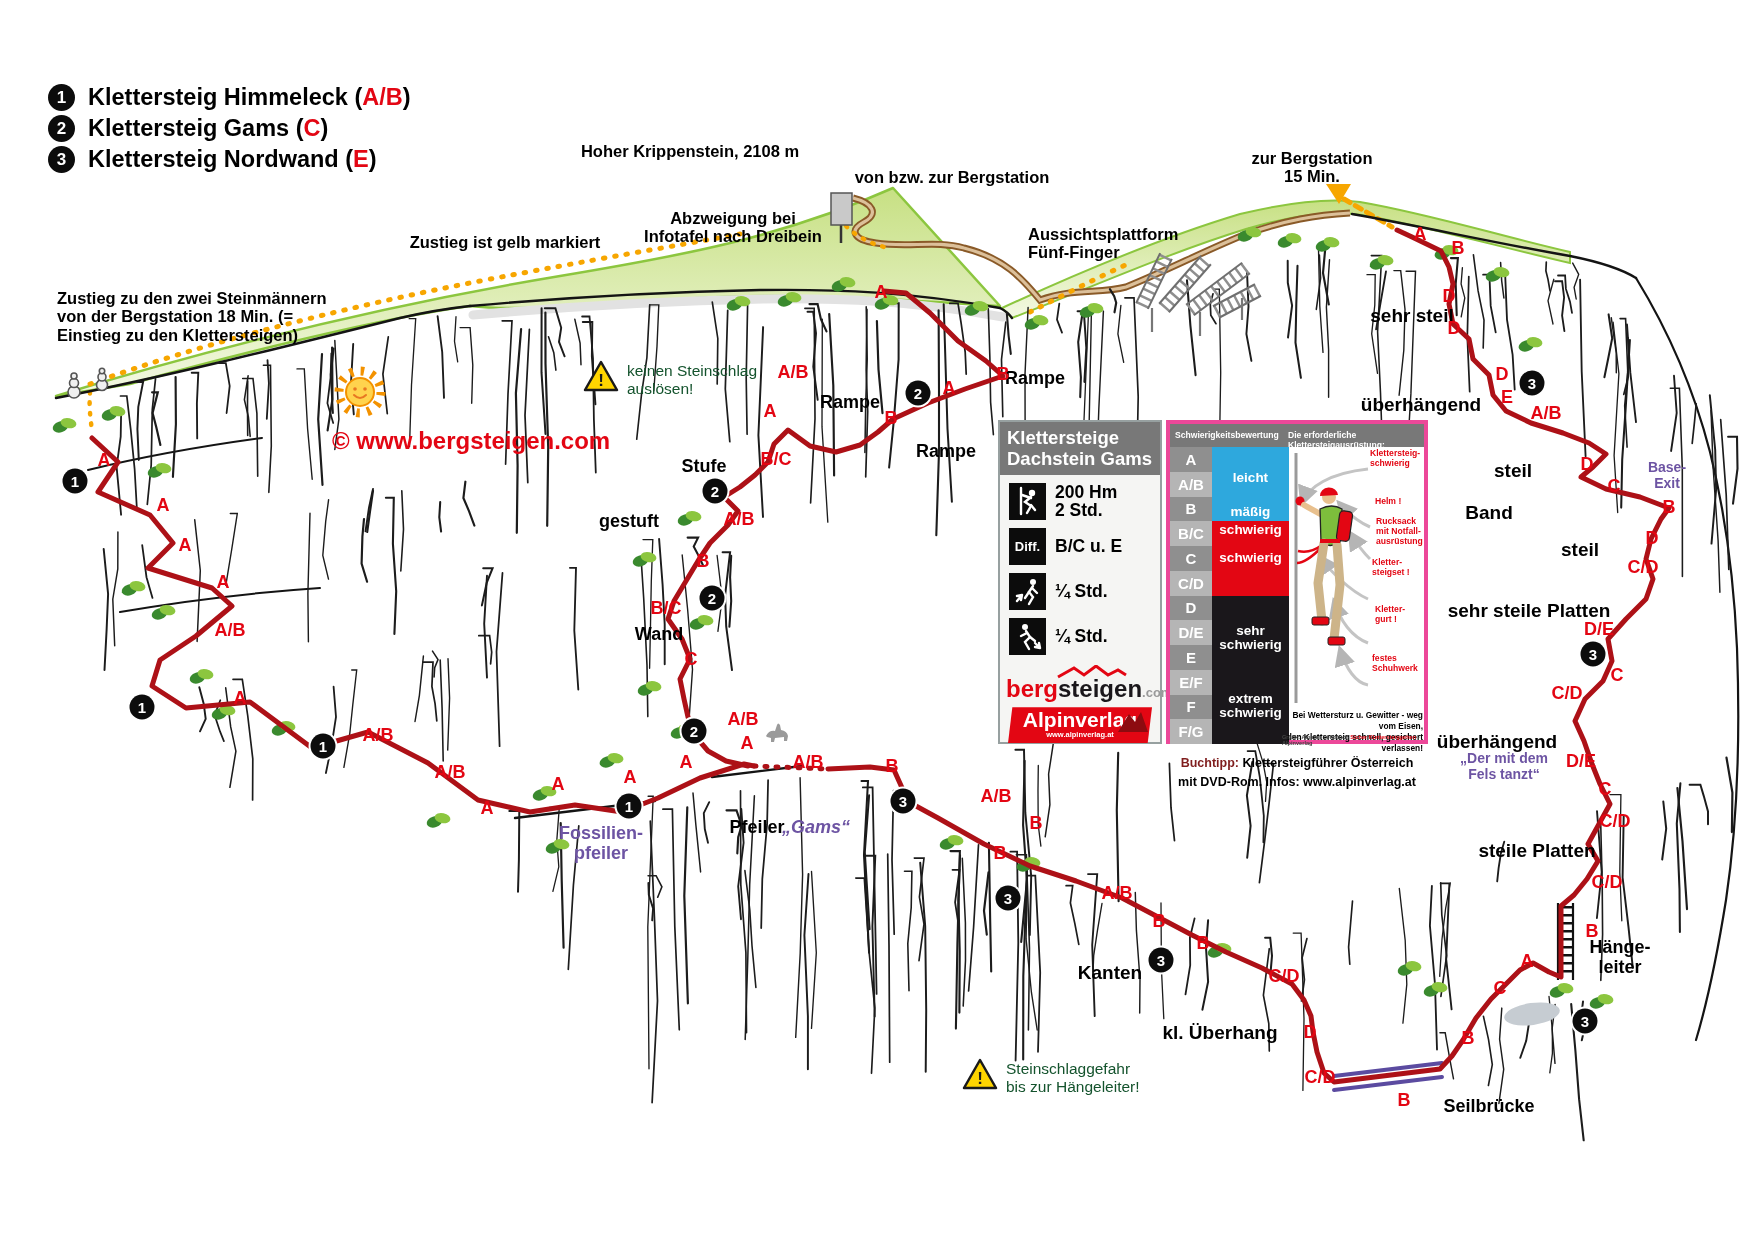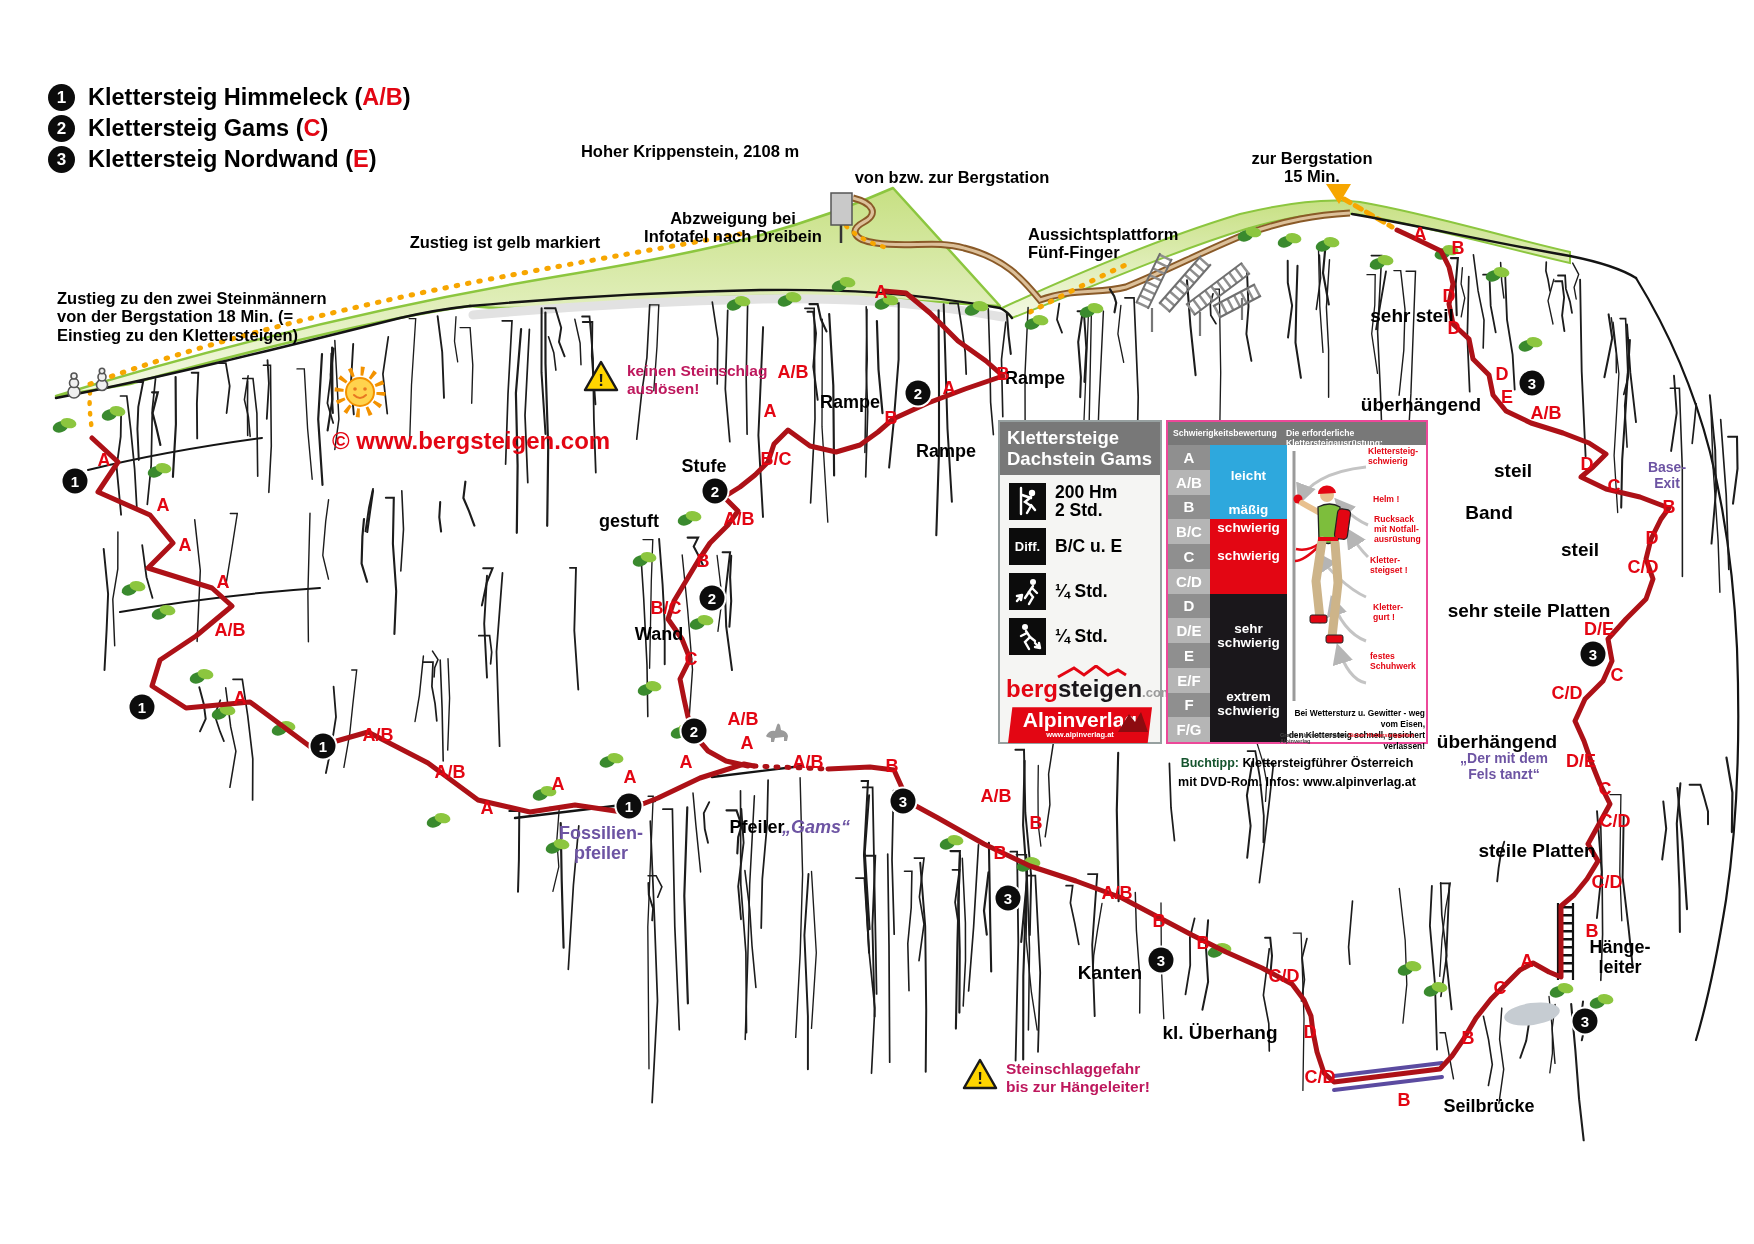--- a/index.html
+++ b/index.html
@@ -23,42 +23,42 @@
           transform:translate(-50%,-50%);box-shadow:0 0 0 2px #fff;}
   
   #legend{position:absolute;left:48px;top:82px;z-index:10;}
   .lg-row{display:flex;align-items:center;gap:13px;height:31px;}
   .lg-num{width:27px;height:27px;border-radius:50%;background:#0c0c0c;color:#fff;font-size:17px;
           font-weight:bold;display:flex;align-items:center;justify-content:center;flex:0 0 27px;}
   .lg-text{font-size:23.5px;font-weight:bold;color:#000;white-space:nowrap;}
   .lg-grade{color:#E30613;}
   
   .warning{position:absolute;z-index:6;display:flex;gap:8px;align-items:flex-start;}
-  .w-text{font-weight:bold;font-size:15.5px;line-height:1.18;white-space:pre-line;color:#be185d;padding-top:2px;}
+  .w-text{font-weight:normal;font-size:15.5px;line-height:1.18;white-space:pre-line;color:#14532d;padding-top:2px;}
   
   #info-box{position:absolute;left:998px;top:420px;width:164px;height:324px;z-index:10;
             background:#f5f5f3;border:2px solid #97a0a0;box-sizing:border-box;}
   .ib-head{background:#787878;color:#fff;font-size:18.5px;font-weight:bold;line-height:1.15;padding:5px 7px;}
   .ib-row{display:flex;align-items:center;gap:9px;margin:8px 9px;}
   .ibx{width:37px;height:37px;background:#0c0c0c;color:#fff;display:flex;align-items:center;
        justify-content:center;font-weight:bold;font-size:13px;flex:0 0 37px;}
   .ib-txt{font-size:17.5px;font-weight:bold;color:#000;white-space:pre-line;line-height:1.08;}
   .logo1{position:relative;margin:10px 6px 2px 6px;text-align:center;}
   .logo1 svg{display:block;margin:0 auto -4px auto;}
   .l1a{color:#E30613;font-weight:bold;font-size:24px;}
   .l1b{color:#1A171B;font-weight:bold;font-size:24px;}
   .l1c{color:#9a9a9a;font-weight:bold;font-size:13px;}
   .logo2{position:relative;margin:4px 8px;height:36px;background:#E30613;
          clip-path:polygon(3% 0,100% 0,97% 100%,0 100%);text-align:center;color:#fff;}
   .l2t{font-weight:bold;font-size:21px;line-height:26px;display:block;}
   .l2s{font-weight:bold;font-size:7.5px;line-height:4px;display:block;}
   .l2m{position:absolute;right:4px;top:3px;}
   
   #diff-panel{position:absolute;left:1166px;top:420px;width:262px;height:324px;z-index:10;
-              background:#fff;border:2px solid #ec4899;box-sizing:border-box;}
+              background:#fff;border:4px solid #ec4899;box-sizing:border-box;}
   .dp-head{display:flex;height:23px;background:#787878;color:#fff;font-weight:bold;}
   .dp-h1{width:106px;font-size:8.6px;padding:6px 0 0 5px;}
   .dp-h2{flex:1;font-size:8.6px;padding:6px 0 0 7px;}
   .dp-body{position:relative;height:297px;}
   #dp-grades{position:absolute;left:0;top:0;width:42px;}
   .gcell{height:24.75px;display:flex;align-items:center;justify-content:center;color:#fff;
          font-weight:bold;font-size:15px;}
   .gc-a{background:#8f8f8f;} .gc-b{background:#b5b5b5;}
   .dp-bands{position:absolute;left:42px;top:0;width:70px;}
   .band{position:relative;width:100%;color:#fff;font-weight:bold;font-size:13.5px;text-align:center;padding-left:7px;}
@@ -70,21 +70,21 @@
   .dp-equip{position:absolute;left:112px;top:0;right:0;bottom:0;}
   #equip-labels div{position:absolute;color:#E30613;font-weight:bold;font-size:8.6px;line-height:1.15;
                     white-space:pre-line;}
   .weather{position:absolute;left:1px;right:1px;top:263px;font-size:8.4px;font-weight:bold;
            text-align:right;line-height:1.3;white-space:pre-line;color:#000;}
   .credit{position:absolute;right:3px;top:287px;font-size:5.6px;color:#444;font-weight:bold;}
   .cr{color:#E30613;}
   
   #buchtipp{position:absolute;left:1166px;top:754px;width:262px;z-index:10;text-align:center;
             font-weight:bold;font-size:12.5px;line-height:1.55;color:#000;}
-  .bt-pre{color:#14532d;}
+  .bt-pre{color:#7f1d1d;}
   
   .compass{position:absolute;left:136px;top:845px;width:124px;height:124px;z-index:6;}
   .c-small{position:absolute;left:0;right:0;top:37px;text-align:center;color:#fff;font-size:11px;font-weight:bold;}
   .c-big{position:absolute;left:0;right:0;top:50px;text-align:center;color:#fff;font-size:22px;font-weight:bold;}
 </style>
 <title>Klettersteige Dachstein Gams – Topo</title></head>
 <body>
 
 <div id="canvas">
 

